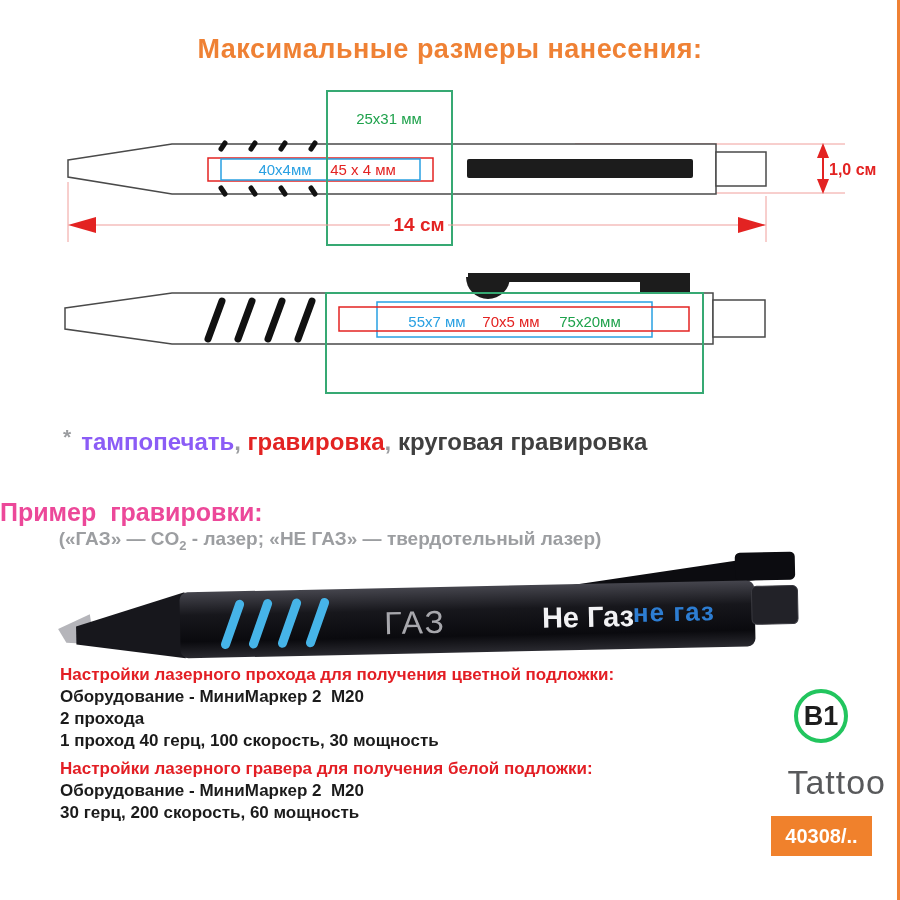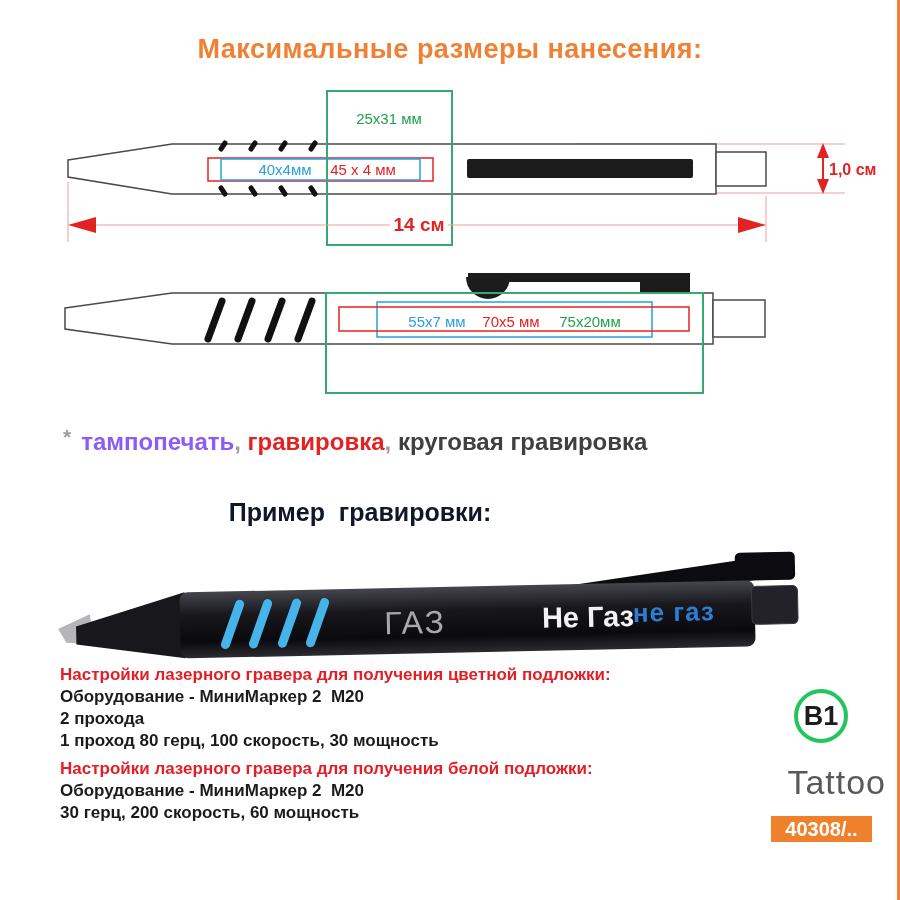--- a/index.html
+++ b/index.html
@@ -14,35 +14,35 @@
   .t-red{fill:#e32322;}
   .t-green{fill:#1fa24c;}
   .dim{font-size:19px;font-weight:bold;fill:#e32322;}
   .dim-sm{font-size:16px;font-weight:bold;fill:#e32322;}
   .note{position:absolute;top:425px;left:63px;font-size:24px;font-weight:bold;white-space:pre-wrap;}
   .note .ast{color:#9b9da0;font-size:21px;vertical-align:6px;margin-right:10px;}
   .note .sep{color:#9b9da0;}
   .w-blue{color:#8b5cf6;}
   .w-red{color:#e32322;}
   .w-green{color:#404040;}
-  .example-title{position:absolute;top:498px;left:0;width:720px;text-align:center;
-                 font-size:25px;font-weight:bold;color:#0f172a;white-space:pre-wrap;}
+  .example-title{position:absolute;top:498px;left:0;width:720px;text-align:left;
+                 font-size:25px;font-weight:bold;color:#ec4899;white-space:pre-wrap;}
   .example-sub{position:absolute;top:528px;left:0;width:660px;text-align:center;
                font-size:19px;font-weight:bold;color:#9c9ea1;}
   .example-sub sub{font-size:13px;}
   .settings{position:absolute;left:60px;font-size:17px;font-weight:bold;line-height:22px;color:#1b1b1b;}
   .settings .head{color:#e31e24;}
   .settings div{white-space:pre-wrap;}
   .s1{top:664px;} .s2{top:758px;}
   .logo-circle{position:absolute;left:794px;top:689px;width:46px;height:46px;border:4px solid #22c55e;
                border-radius:50%;display:flex;align-items:center;justify-content:center;
                font-size:27px;font-weight:bold;color:#1d1d1d;}
   .brand-name{position:absolute;left:756px;top:763px;width:130px;text-align:right;
               font-size:34px;color:#58595b;letter-spacing:1px;}
-  .sku-badge{position:absolute;left:771px;top:816px;width:101px;height:26px;background:#f0812c;
+  .sku-badge{position:absolute;left:771px;top:816px;width:101px;height:40px;background:#f0812c;
              display:flex;align-items:center;justify-content:center;
              font-size:20px;font-weight:bold;color:#fff;}
   .edge-bar{position:absolute;right:0;top:0;width:3px;height:900px;background:#ef8134;}
 </style>
 </head>
 <body>
 
 <div class="page">
 
   <div class="title">Максимальные размеры нанесения:</div>
@@ -112,20 +112,21 @@
       <rect x="339" y="307" width="350" height="24" fill="none" stroke="#e32322" stroke-width="1.5"></rect>
       <text x="437" y="327" text-anchor="middle" class="lbl t-blue">55x7 мм</text>
       <text x="511" y="327" text-anchor="middle" class="lbl t-red">70х5 мм</text>
       <text x="590" y="327" text-anchor="middle" class="lbl t-green">75х20мм</text>
     </g>
   </svg>
 
   <div class="note"><span class="ast">*</span><span class="w-blue">тампопечать</span><span class="sep">, </span><span class="w-red">гравировка</span><span class="sep">, </span><span class="w-green">круговая гравировка</span></div>
 
   <div class="example-title">Пример  гравировки:</div>
+  <div class="example-sub"><span>(«ГАЗ» — CO</span><sub>2</sub><span> - лазер; «НЕ ГАЗ» — твердотельный лазер)</span></div>
 
   <svg style="top:545px" width="900" height="130" viewBox="0 0 900 130">
     <defs>
       <linearGradient id="penGrad" x1="0" y1="0" x2="0" y2="1">
         <stop offset="0" stop-color="#45454d"></stop>
           <stop offset="0.35" stop-color="#17171c"></stop>
         <stop offset="0.75" stop-color="#0a0a0e"></stop>
           <stop offset="1" stop-color="#2a2a30"></stop>
       </linearGradient>
     </defs>
@@ -142,24 +143,24 @@
         <line x1="297" y1="55" x2="282" y2="95"></line>
           <line x1="325" y1="55" x2="310" y2="95"></line>
       </g>
       <text x="415" y="88" text-anchor="middle" font-size="32" fill="#a7a7ac" letter-spacing="2">ГАЗ</text>
       <text x="588" y="85" text-anchor="middle" font-size="29" font-weight="bold" fill="#f2f2f4">Не Газ</text>
       <text x="674" y="81" text-anchor="middle" font-size="26" font-weight="bold" fill="#2d7dd2" letter-spacing="1">не газ</text>
     </g>
   </svg>
 
   <div class="settings s1">
-    <div class="head">Настройки лазерного гравера для получения цветной подложки:</div>
+    <div class="head">Настройки лазерного прохода для получения цветной подложки:</div>
     <div>Оборудование - МиниМаркер 2  М20</div>
     <div>2 прохода</div>
-    <div>1 проход 80 герц, 100 скорость, 30 мощность</div>
+    <div>1 проход 40 герц, 100 скорость, 30 мощность</div>
   </div>
 
   <div class="settings s2">
     <div class="head">Настройки лазерного гравера для получения белой подложки:</div>
     <div>Оборудование - МиниМаркер 2  М20</div>
     <div>30 герц, 200 скорость, 60 мощность</div>
   </div>
 
   <div class="logo-circle">B1</div>
   <div class="brand-name">Tattoo</div>

